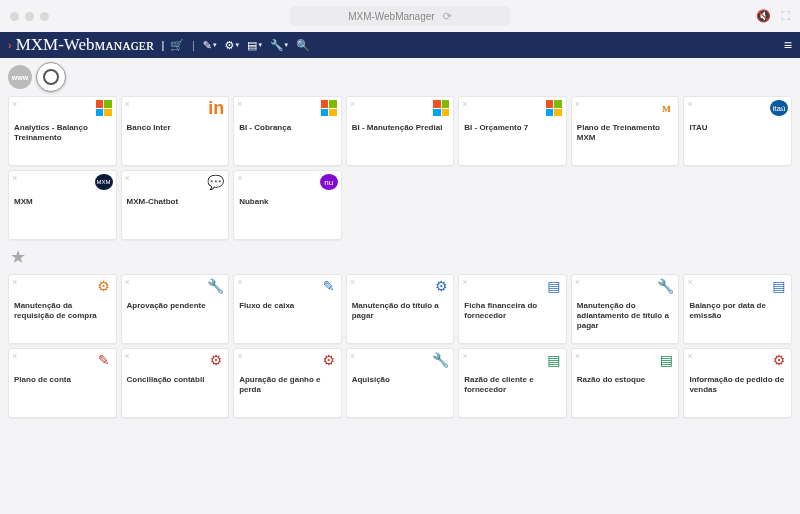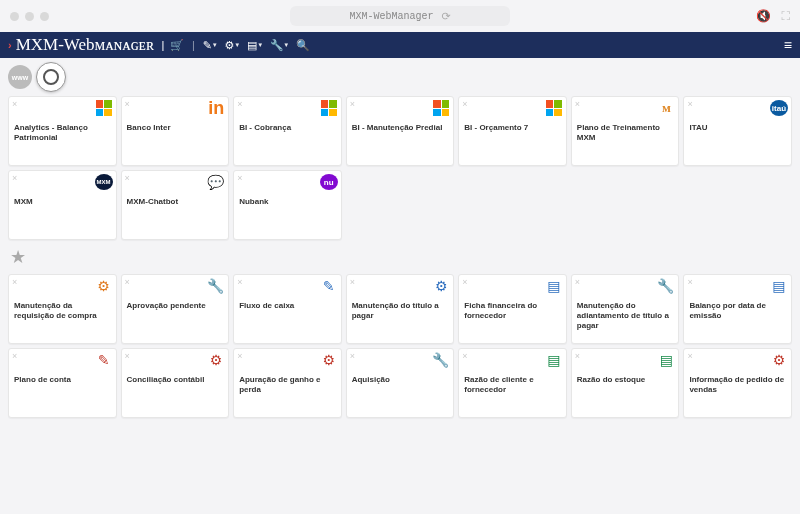--- a/index.html
+++ b/index.html
@@ -1,20 +1,20 @@
 <!DOCTYPE html>
 <html><head>
 <meta charset="utf-8">
 <style>
   * { box-sizing: border-box; margin: 0; padding: 0; }
   body { font-family: -apple-system, BlinkMacSystemFont, "Segoe UI", Arial, sans-serif; background: #f4f4f6; width: 800px; height: 514px; overflow: hidden; }
   .titlebar { height: 32px; background: #f4f4f6; display: flex; align-items: center; padding: 0 10px; position: relative; }
   .traffic { display: flex; gap: 6px; }
   .traffic span { width: 9px; height: 9px; border-radius: 50%; background: #d9d9d9; display: inline-block; }
-  .addr { position: absolute; left: 50%; transform: translateX(-50%); width: 220px; height: 20px; background: #ececee; border-radius: 6px; display: flex; align-items: center; justify-content: center; font-size: 10px; color: #888; gap: 8px; font-family: Liberation Mono, monospace; }
+  .addr { position: absolute; left: 50%; transform: translateX(-50%); width: 220px; height: 20px; background: #ececee; border-radius: 6px; display: flex; align-items: center; justify-content: center; font-size: 10px; color: #888; gap: 8px; }
   .right-icons { margin-left: auto; display: flex; gap: 10px; color: #bbb; font-size: 12px; }
   .navbar { height: 26px; background: #1d2e5c; display: flex; align-items: center; color: #fff; padding: 0 8px; font-size: 11px; }
   .brand { display: flex; align-items: center; gap: 4px; }
   .brand .chev { color: #e04848; font-weight: bold; }
   .brand-name { font-family: "Times New Roman", serif; font-size: 17px; }
   .nav-icons { display: flex; align-items: center; gap: 8px; margin-left: 6px; }
   .nav-icons span { font-size: 11px; cursor: pointer; display: inline-flex; align-items: center; }
   .nav-icons .drop::after { content: "▾"; font-size: 7px; margin-left: 1px; opacity: .9; }
   .hamb { margin-left: auto; font-size: 14px; cursor: pointer; }
   .subrow { height: 38px; display: flex; align-items: center; padding-left: 8px; }
@@ -22,21 +22,21 @@
   .circle-btn { width: 30px; height: 30px; border-radius: 50%; border: 1.5px solid #999; background: #fff; margin-left: 4px; display: flex; align-items: center; justify-content: center; box-shadow: 0 1px 3px rgba(0,0,0,.2); cursor: pointer; }
   .circle-btn::after { content: ""; width: 12px; height: 12px; border-radius: 50%; border: 2px solid #555; }
   .grid { display: grid; grid-template-columns: repeat(7, 1fr); gap: 4px; padding: 0 8px; }
   .tile { background: #fff; border: 1px solid #e6e6e6; border-radius: 3px; height: 70px; position: relative; padding: 3px 5px; cursor: pointer; box-shadow: 0 1px 1px rgba(0,0,0,.04); }
   .tile .close { position: absolute; top: 2px; left: 3px; color: #ccc; font-size: 9px; cursor: pointer; }
   .tile .ico { position: absolute; top: 2px; right: 3px; width: 18px; height: 18px; display: flex; align-items: center; justify-content: center; }
   .tile .lbl { position: absolute; top: 26px; left: 5px; right: 5px; font-size: 8px; font-weight: 600; color: #333; line-height: 1.25; word-wrap: break-word; }
   .sep { padding: 6px 10px; color: #aaa; font-size: 18px; }
   .ms { display: grid; grid-template-columns: 1fr 1fr; grid-template-rows: 1fr 1fr; gap: 1px; width: 16px; height: 16px; }
   .ms span:nth-child(1){background:#f25022}.ms span:nth-child(2){background:#7fba00}.ms span:nth-child(3){background:#00a4ef}.ms span:nth-child(4){background:#ffb900}
-  .dot { width: 24px; height: 16px; border-radius: 50%; display: flex; align-items: center; justify-content: center; font-size: 8px; font-weight: bold; color: #fff; }
+  .dot { width: 24px; height: 16px; border-radius: 50%; display: flex; align-items: center; justify-content: center; font-size: 8px; font-weight: normal; color: #fff; }
   .tool-ico { font-size: 14px; line-height: 1; }
   .c-red{color:#c0392b}.c-blue{color:#2e6fbf}.c-green{color:#188a4a}.c-orange{color:#e07a1f}
 </style>
 </head>
 <body>
 
 <div class="titlebar">
   <div class="traffic">
       <span></span>
       <span></span>
@@ -79,21 +79,21 @@
     <div class="tile">
       <span class="close">×</span>
       <span class="ico">
         <div class="ms">
           <span></span>
           <span></span>
           <span></span>
           <span></span>
         </div>
       </span>
-      <div class="lbl">Analytics - Balanço Patrimonial</div>
+      <div class="lbl">Analytics - Balanço Treinamento</div>
     </div>
     <div class="tile">
       <span class="close">×</span>
       <span class="ico">
         <span style="color:#f07a1a;font-weight:700;font-size:18px;font-family:Arial">in</span>
       </span>
       <div class="lbl">Banco Inter</div>
     </div>
     <div class="tile">
       <span class="close">×</span>

